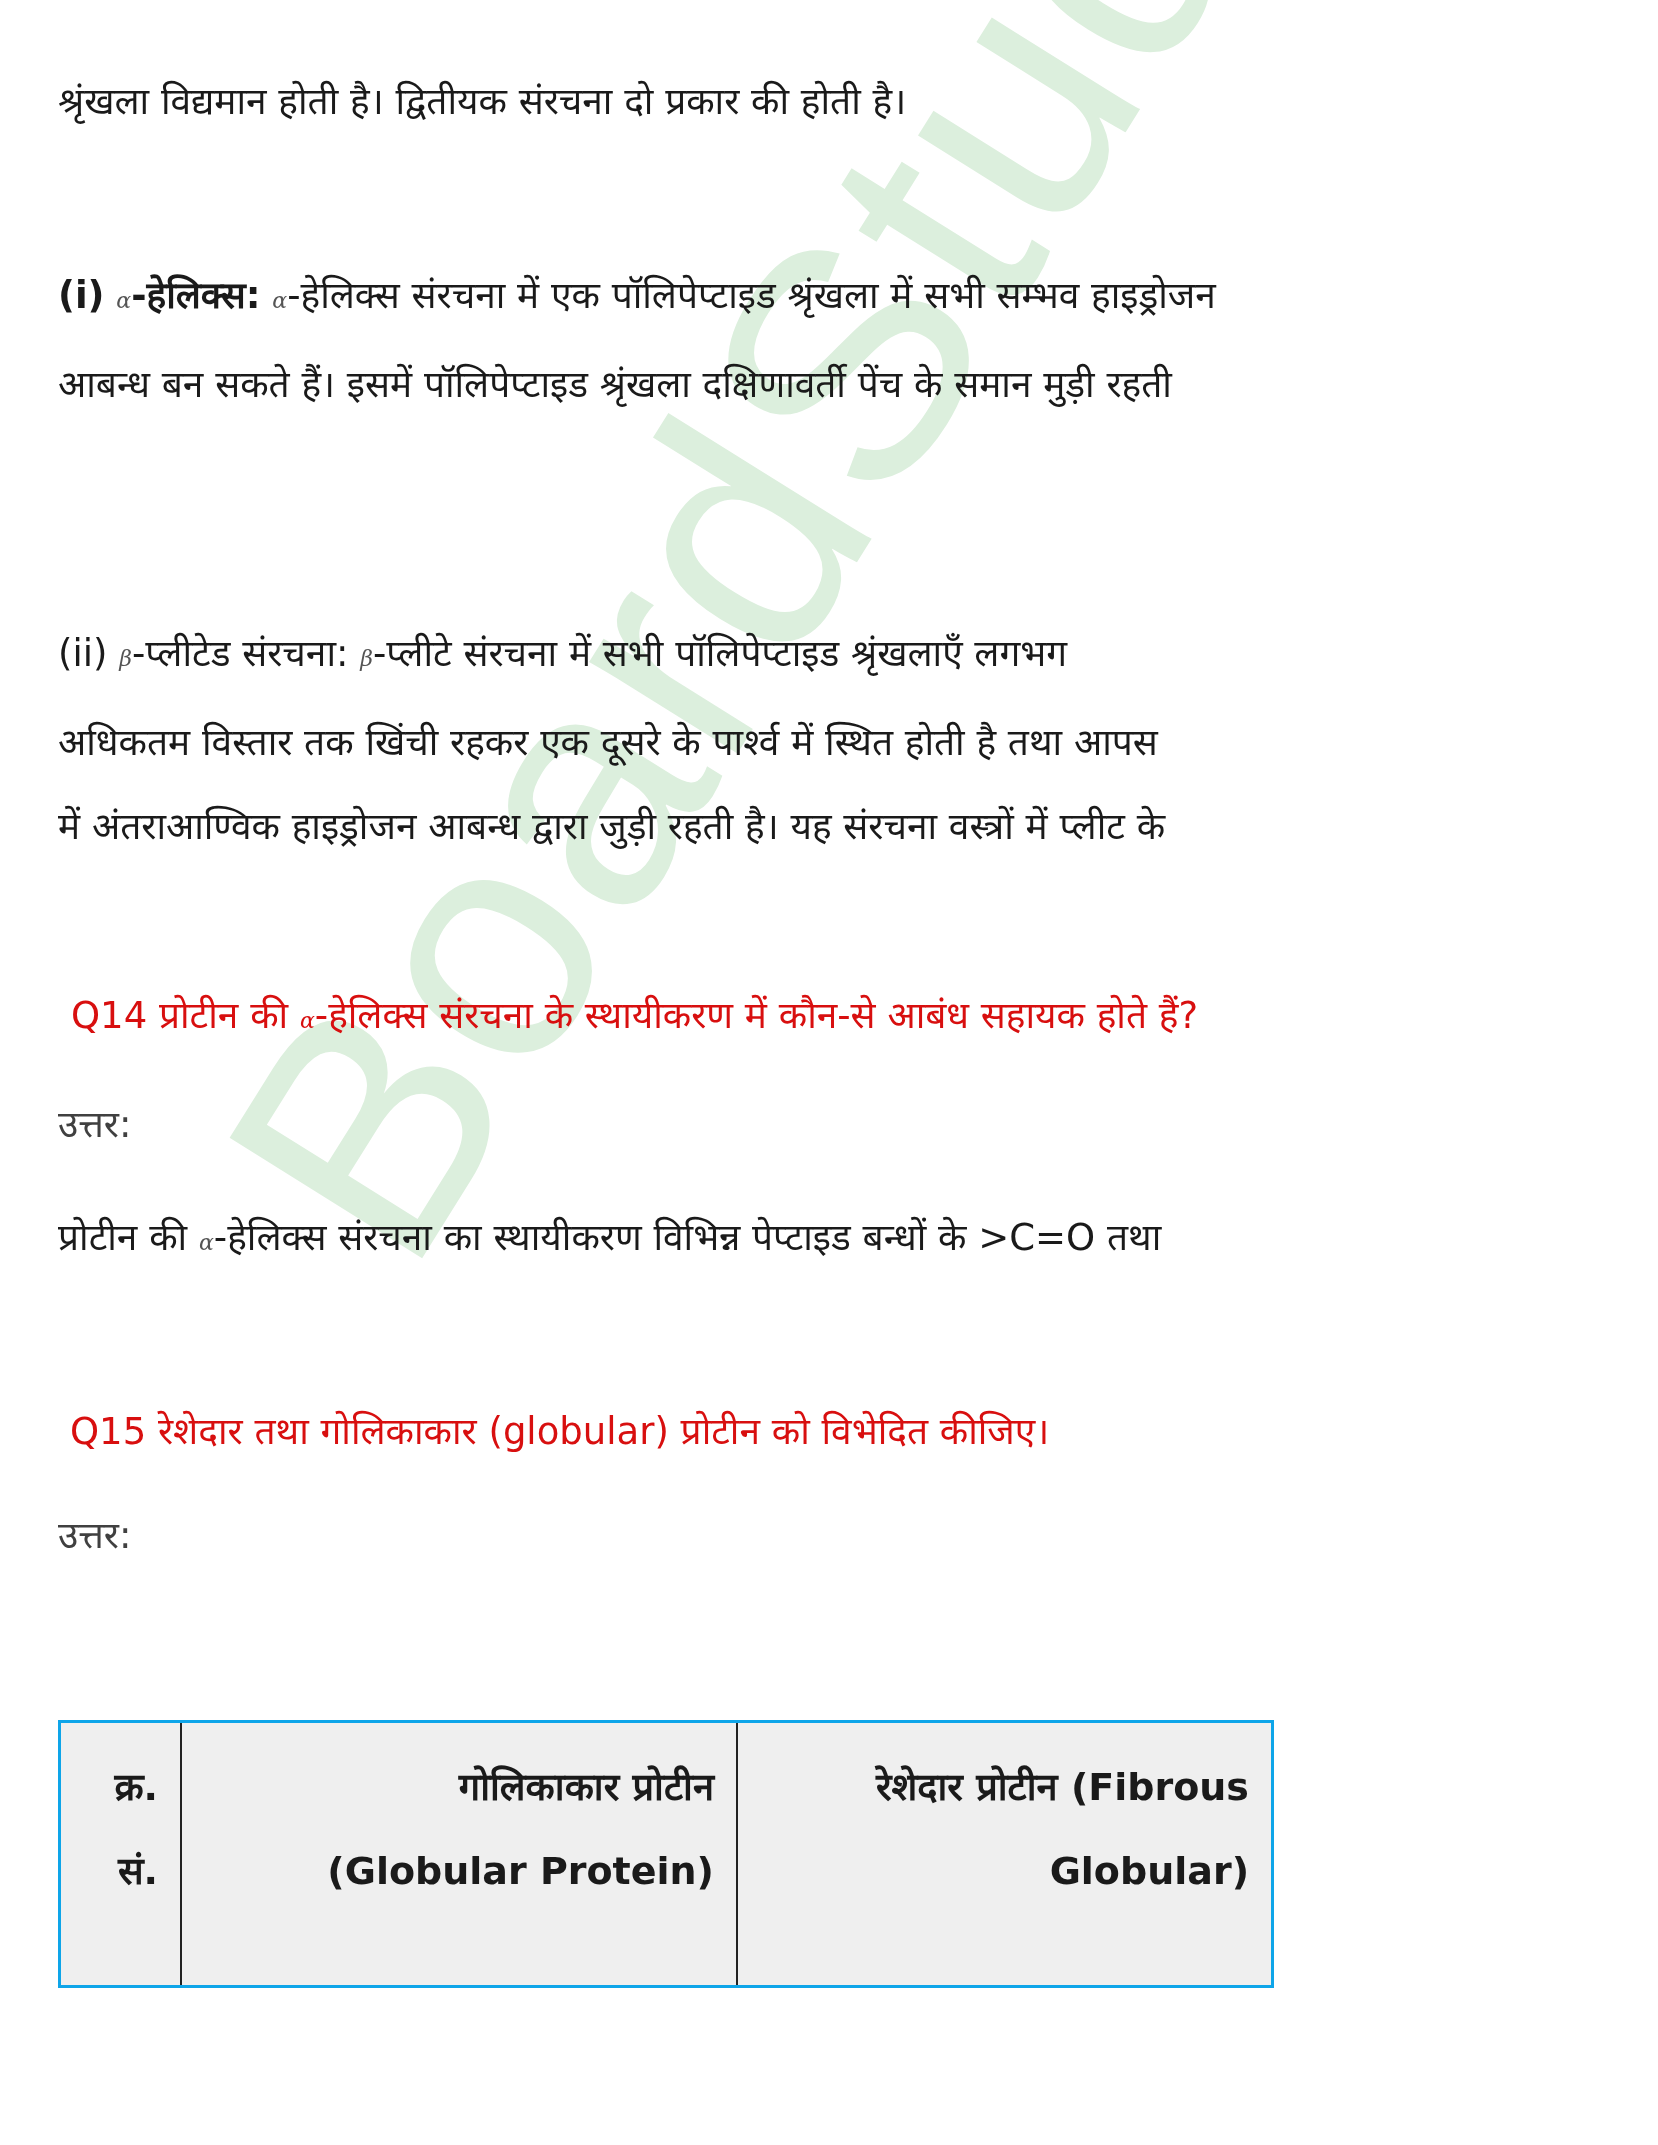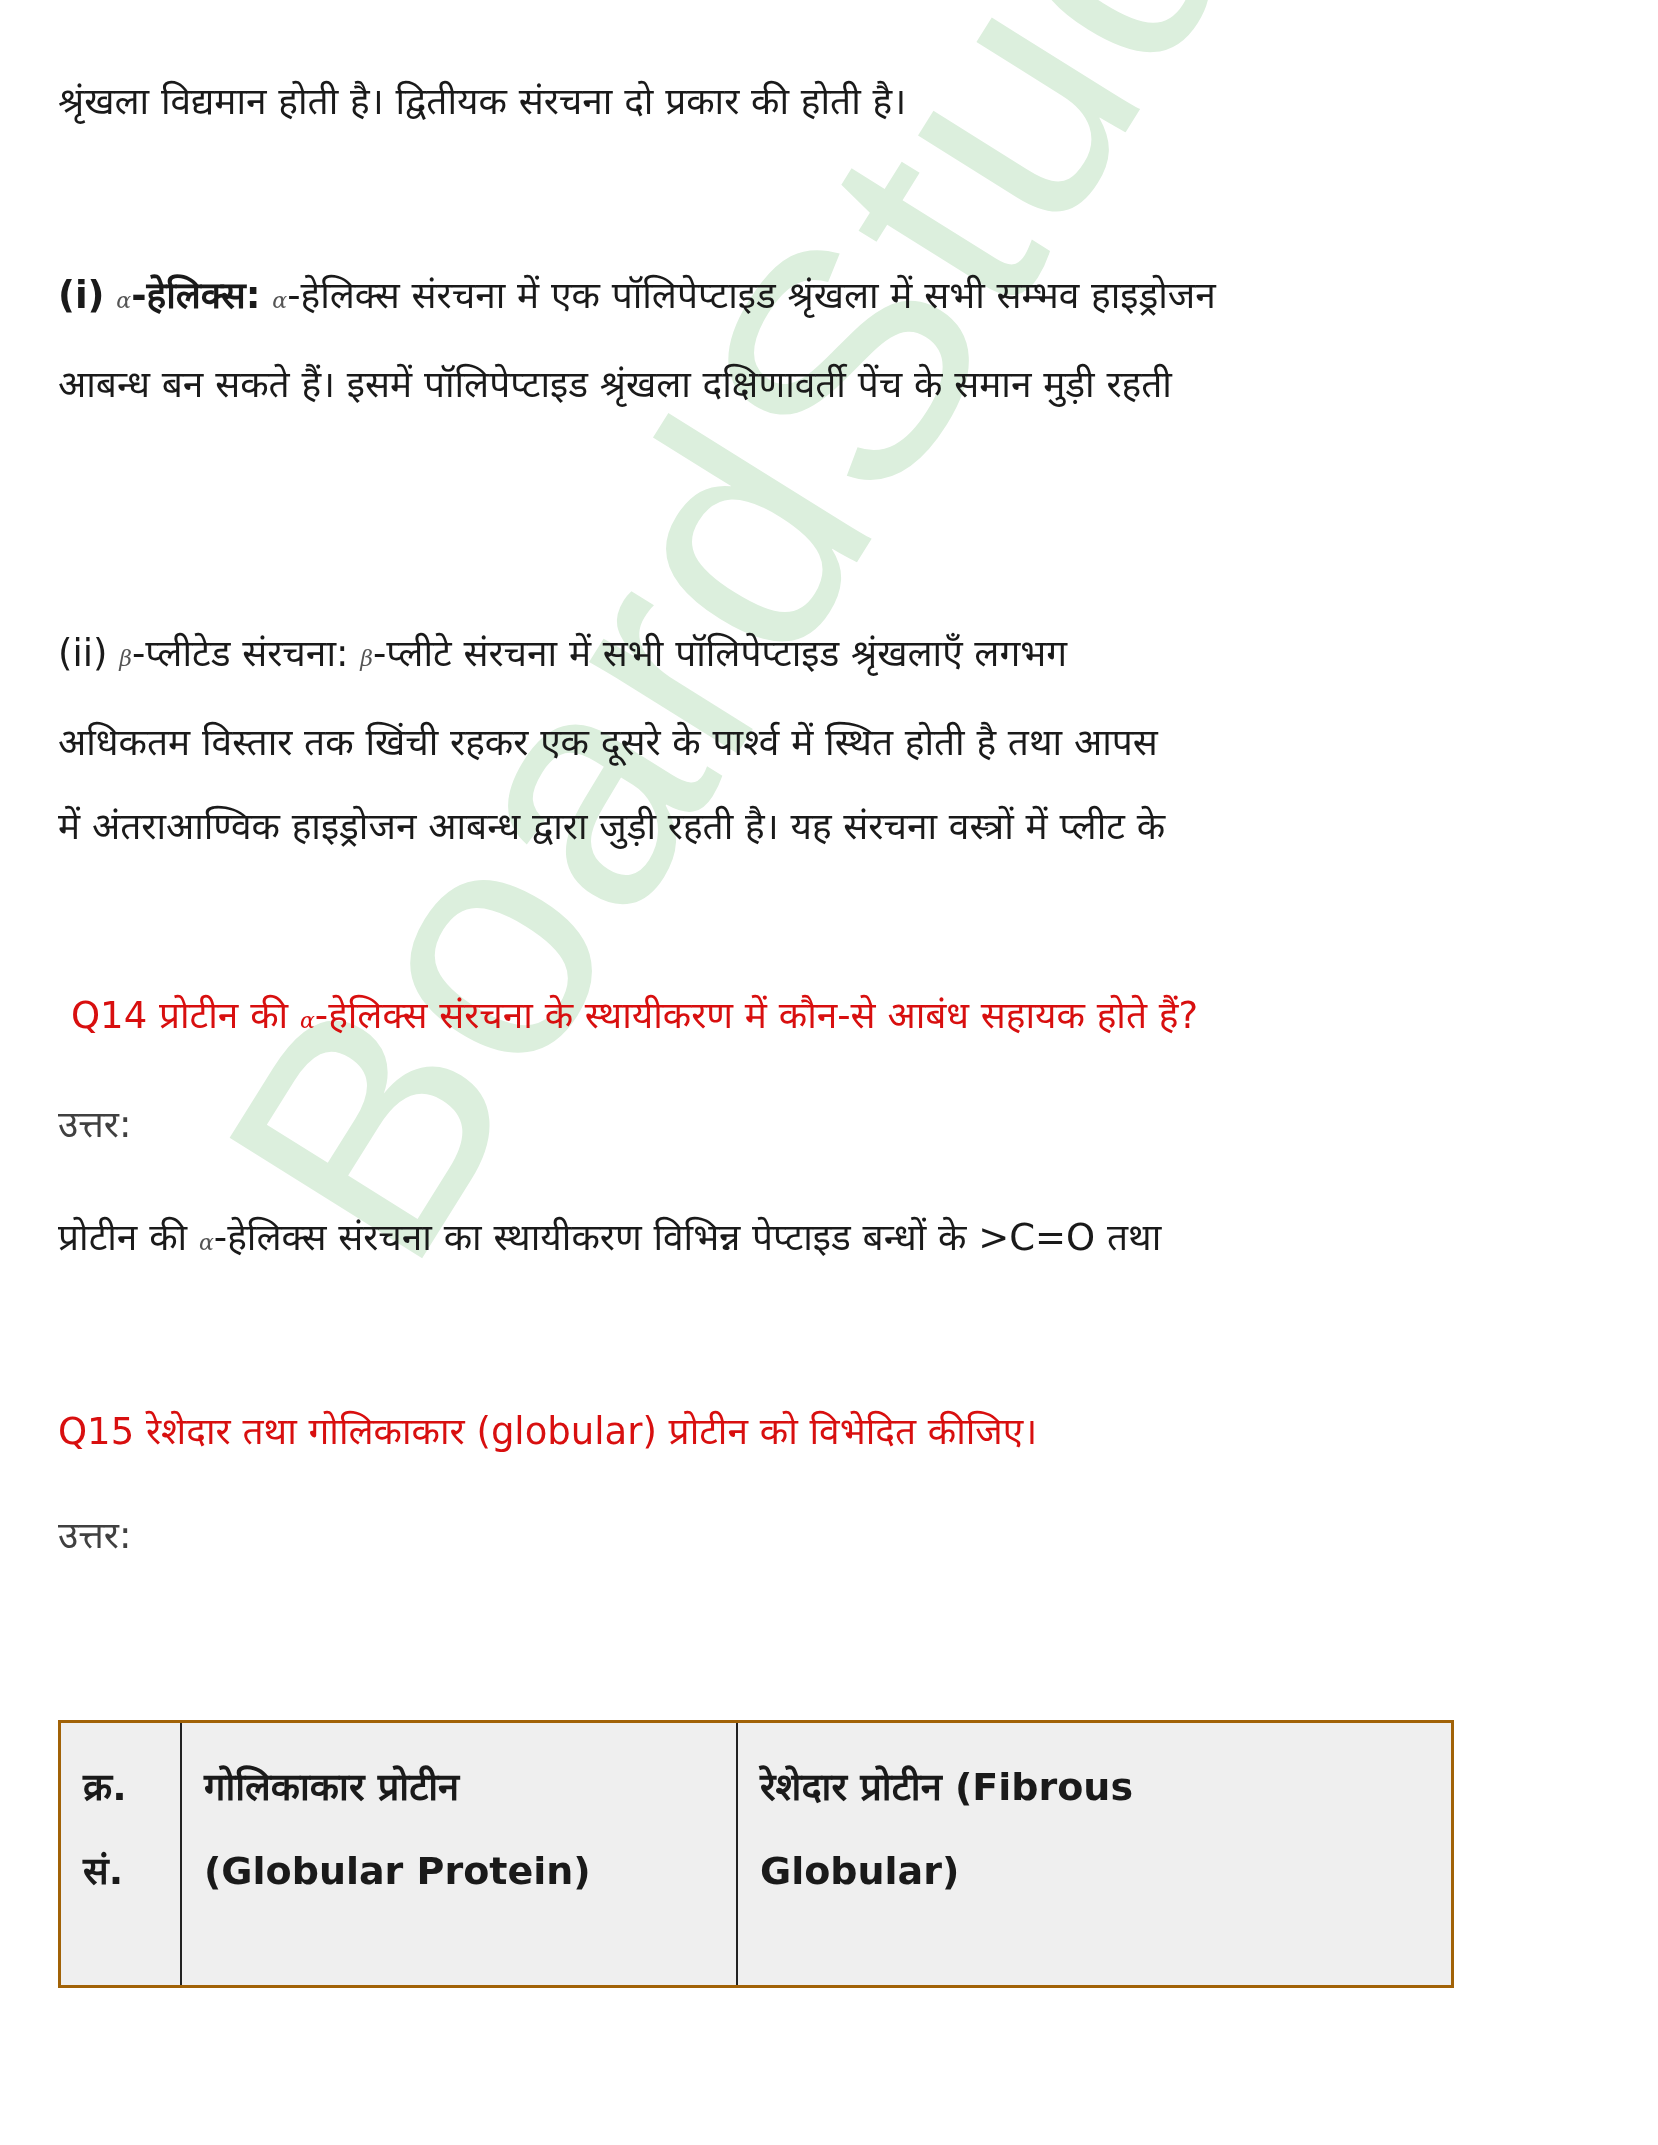--- a/index.html
+++ b/index.html
@@ -8,23 +8,23 @@
   .watermark { position:absolute; left:150px; top:1120px; transform-origin:left top;
                transform:rotate(-58deg); font-family:"Liberation Sans",sans-serif;
                font-size:330px; color:#dcefdd; white-space:nowrap; letter-spacing:4px;
                z-index:0; pointer-events:none; }
   .content { position:absolute; left:58px; top:0; width:1560px; z-index:1; }
   .para { font-size:37px; line-height:84px; margin:0; text-align:justify; }
   .greek { font-family:"DejaVu Serif","Liberation Serif",serif; font-style:italic; font-size:22px; color:#555; }
   .bold { font-weight:bold; }
   .q { color:#d80f0f; }
   .ans { color:#404040; }
-  table.cmp { position:absolute; left:58px; top:1720px; width:1396px; height:268px;
+  table.cmp { position:absolute; left:58px; top:1720px; width:1216px; height:268px;
               border-collapse:collapse; background:#efefef; z-index:1;
-              border:3px solid #a16207; }
+              border:3px solid #0ea5e9;text-align:right; }
   table.cmp td { border:2px solid #222; vertical-align:top; padding:22px 22px 0 22px;
                  font-size:38px; line-height:84px; font-weight:bold; color:#1a1a1a; }
   td.c1 { width:75px; padding-left:20px; }
   td.c2 { width:510px; }
 </style>
 </head>
 <body>
 
 <div class="watermark">BoardStudy</div>
 
@@ -65,21 +65,21 @@
     <p class="para ans">उत्तर:</p>
   </div>
 
   <div style="position:absolute; top:1196px; left:0;">
     <p class="para">
       <span>प्रोटीन की</span>
       <span class="greek">α</span><span>-हेलिक्स संरचना का स्थायीकरण विभिन्न पेप्टाइड बन्धों के &gt;C=O तथा</span>
     </p>
   </div>
 
-  <div style="position:absolute; top:1390px; left:0;">
+  <div style="position:absolute; top:1390px; left:12px;">
     <p class="para q">
       <span>Q15</span>
       <span>रेशेदार तथा गोलिकाकार (globular) प्रोटीन को विभेदित कीजिए।</span>
     </p>
   </div>
 
   <div style="position:absolute; top:1494px; left:0;">
     <p class="para ans">उत्तर:</p>
   </div>
 </div>

